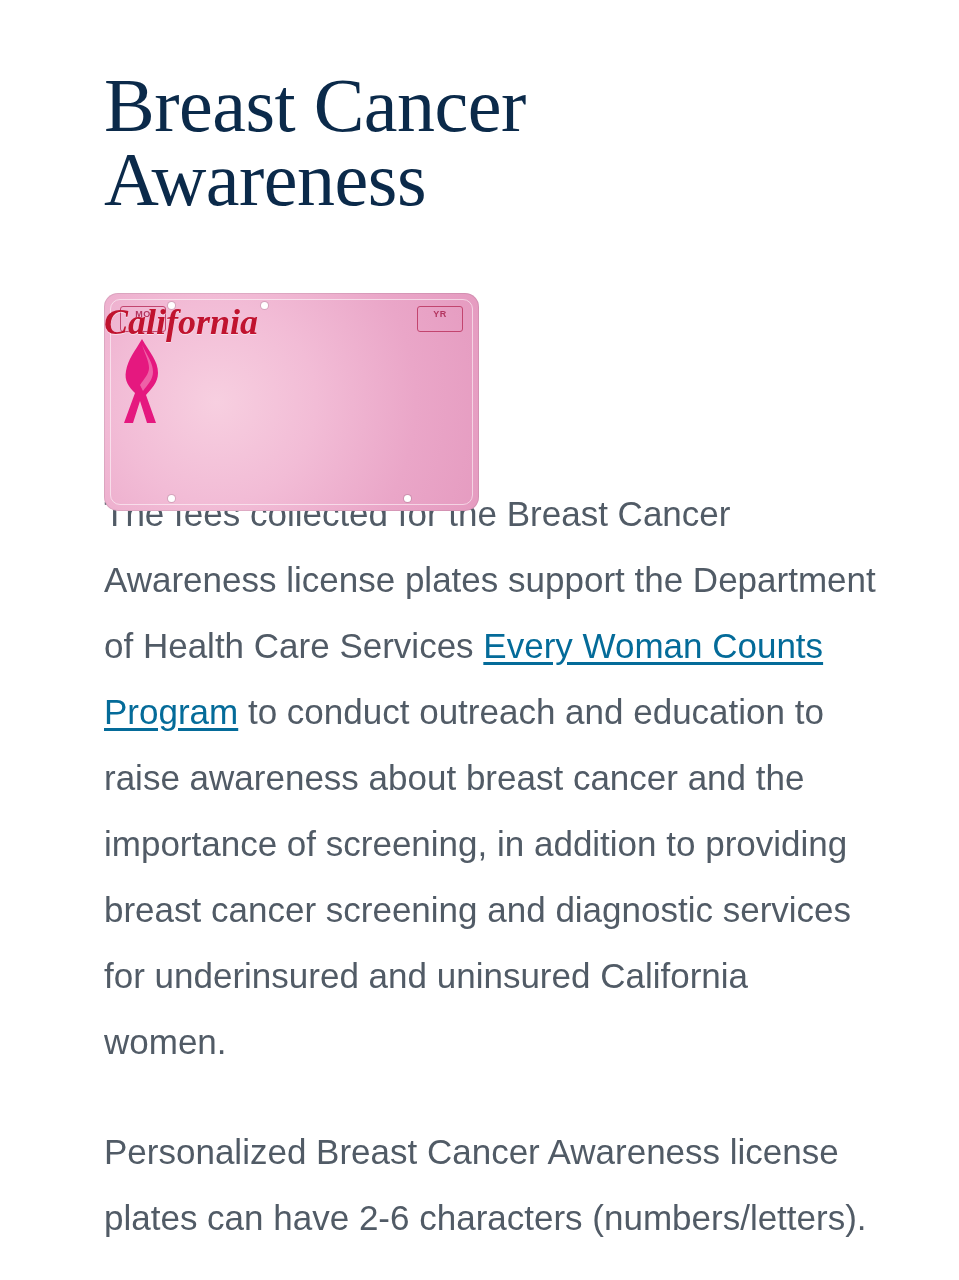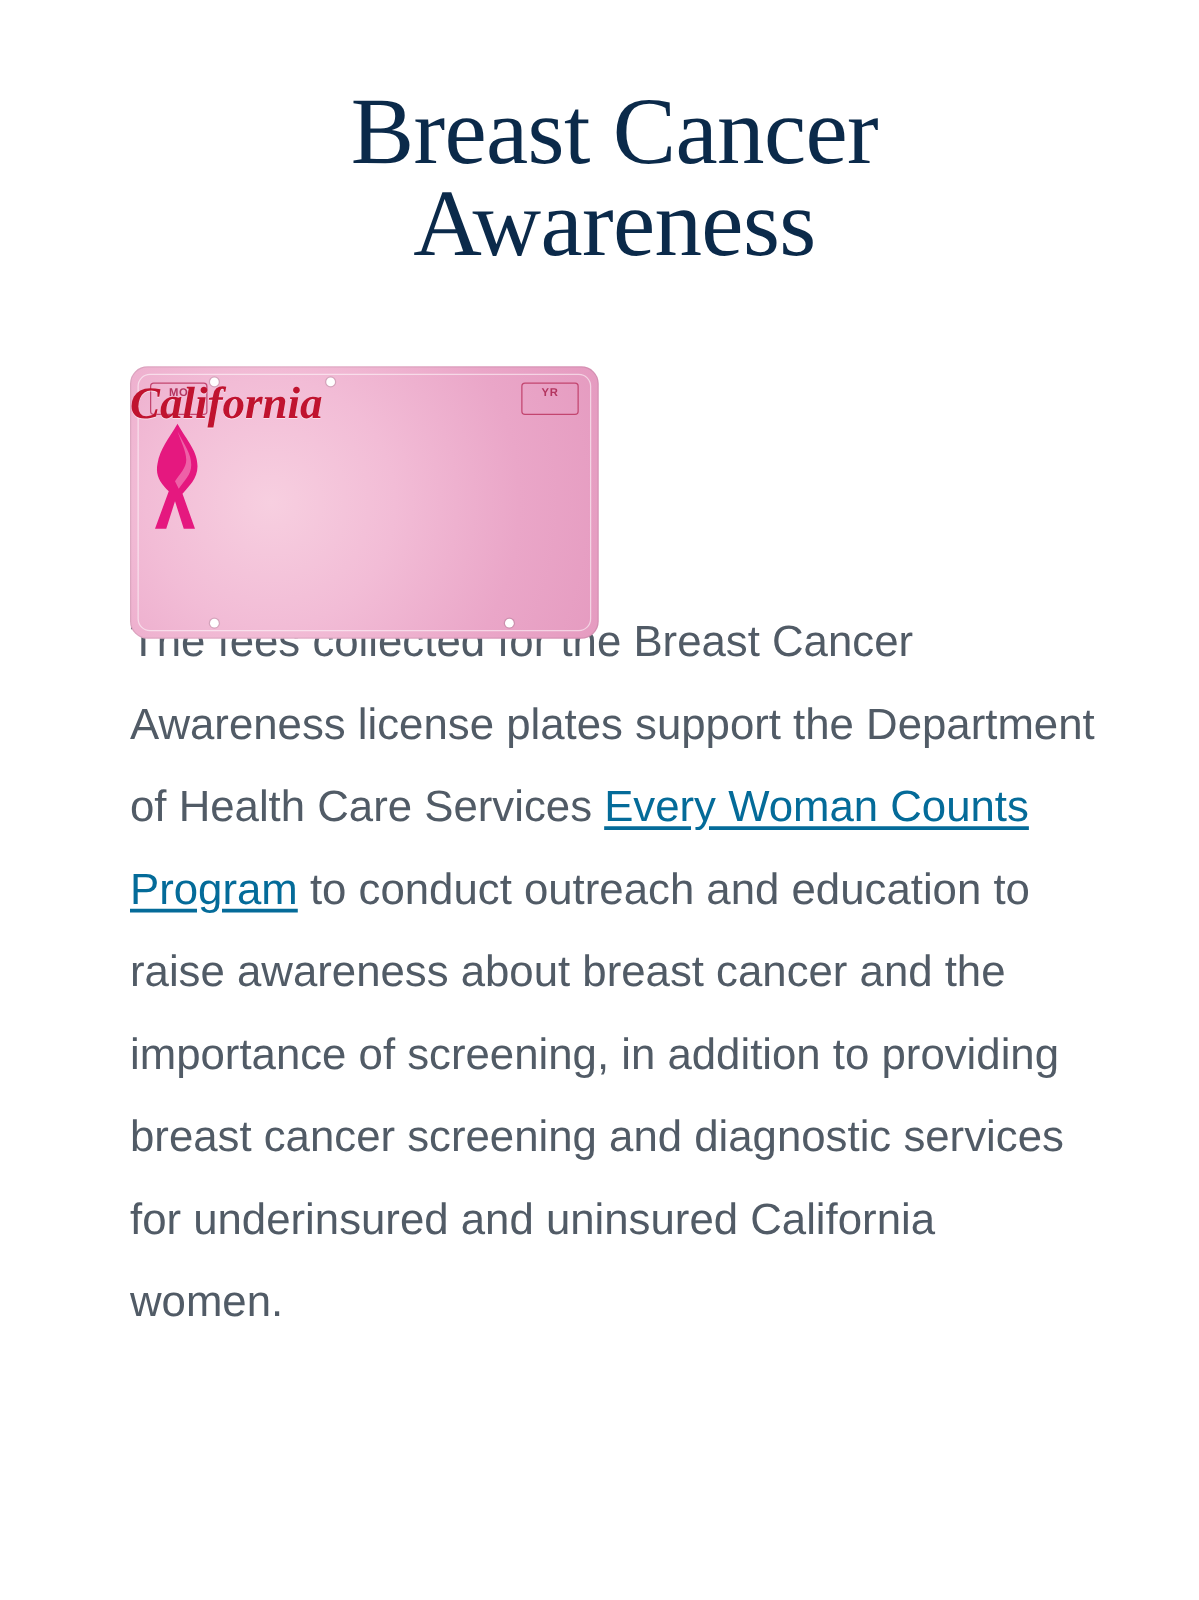--- a/index.html
+++ b/index.html
@@ -32,21 +32,20 @@
 
   .page-title {
     font-family: "Liberation Serif", serif;
     font-weight: 400;
     color: #0b2a4a;
     font-size: 76px;
     line-height: 0.98;
     letter-spacing: -0.5px;
     margin: 0 0 0 0;
     white-space: pre-line;
-    text-align: center;
   }
 
   
   .plate-wrap {
     margin-top: 60px;
     width: 375px;
     height: 186px;
     position: relative;
   }
   .plate {
@@ -193,16 +192,17 @@
           <path d="M22 4 C30 18, 38 26, 38 38 C38 48, 31 54, 26 60 L36 88 L27 88 L20 66 L13 88 L4 88 L15 58 C9 52, 4 46, 6 36 C8 24, 15 16, 22 4 Z" fill="#e5187f"></path>
           <path d="M22 10 C28 22, 33 28, 33 37 C33 45, 27 50, 23 56 L20 50 C24 44, 29 39, 29 33 C29 26, 25 19, 22 10 Z" fill="#f06fae" opacity="0.85"></path>
         </svg>
 
 
       </div>
     </div>
 
     <div class="body-text">
       <p><span>The fees collected for the Breast Cancer Awareness license plates support the Department of Health Care Services </span><a class="inline-link" href="#">Every Woman Counts Program</a><span> to conduct outreach and education to raise awareness about breast cancer and the importance of screening, in addition to providing breast cancer screening and diagnostic services for underinsured and uninsured California women.</span></p>
+      <p>Personalized Breast Cancer Awareness license plates can have 2-6 characters (numbers/letters).</p>
     </div>
 
   </div>
 </div>
 
 </body></html>

